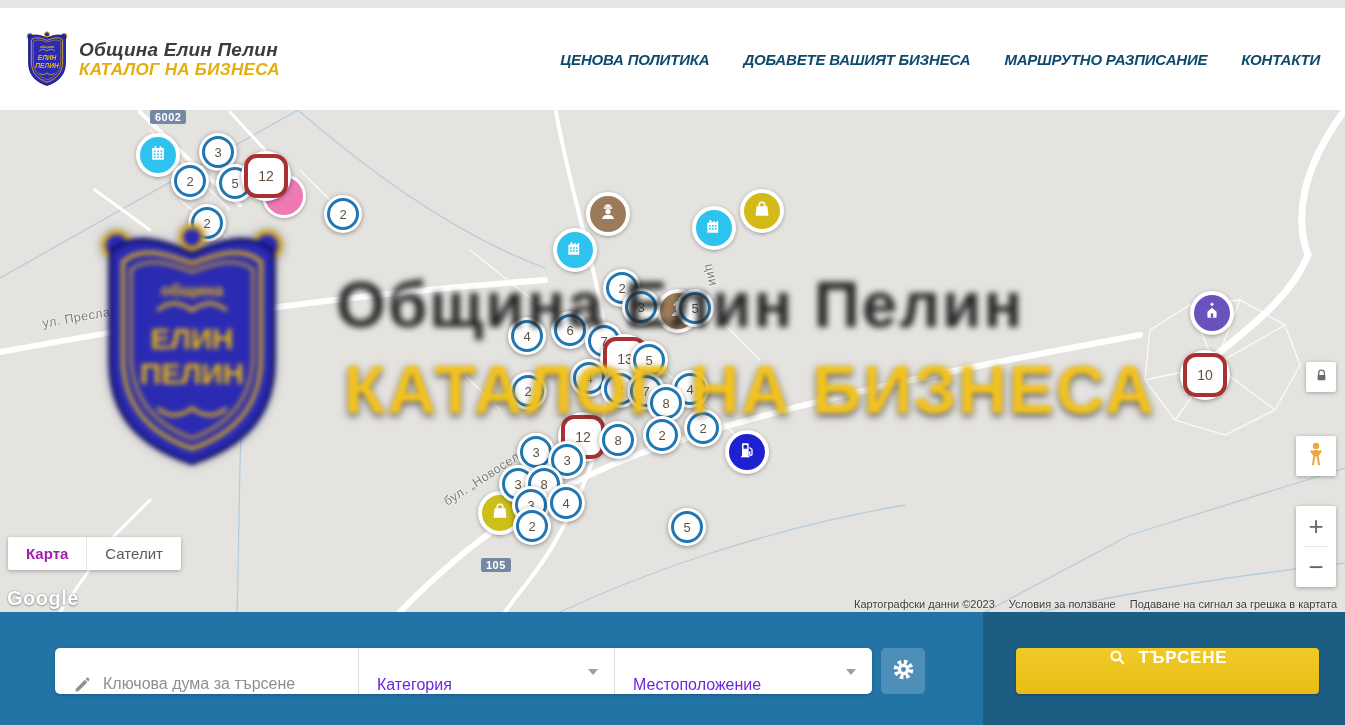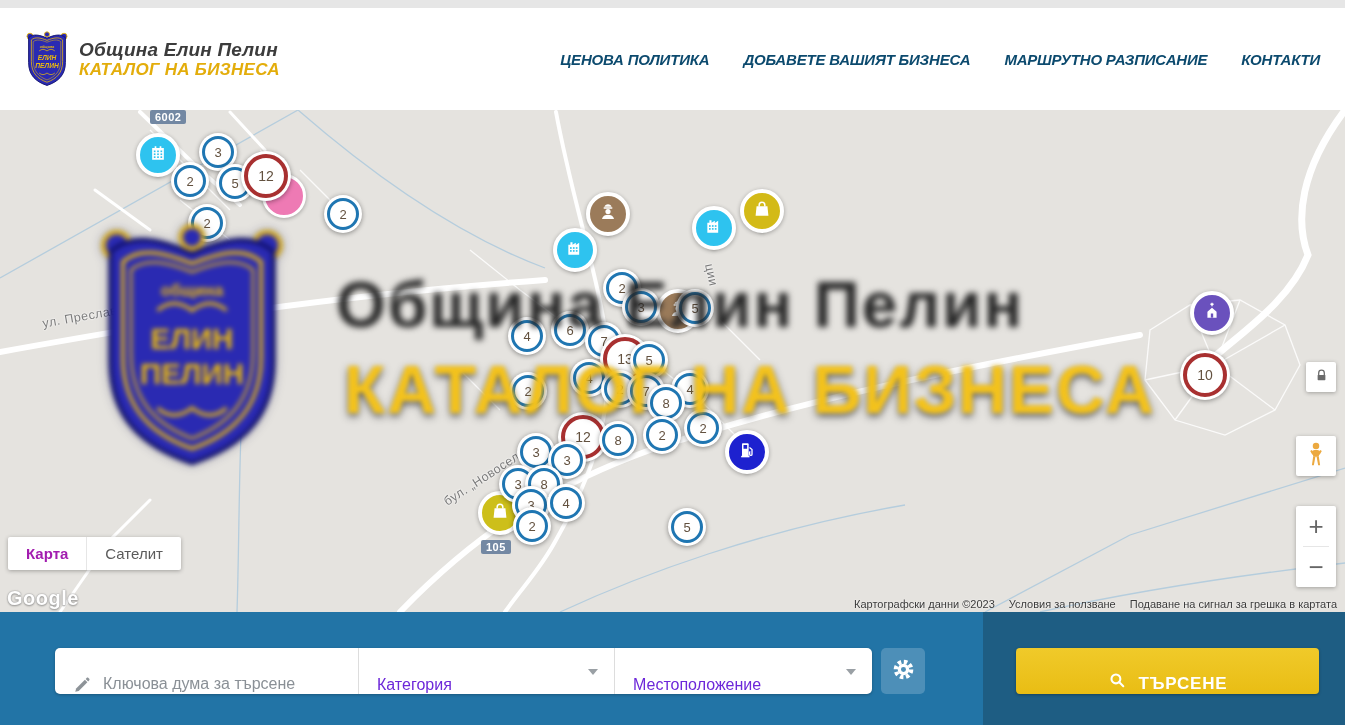--- a/index.html
+++ b/index.html
@@ -26,21 +26,21 @@
   
   .pin{position:absolute;z-index:2;width:44px;height:44px;transform:translate(-50%,-50%);cursor:pointer;}
   .pin-tail{position:absolute;left:50%;top:17px;width:21px;height:21px;transform:translateX(-50%) rotate(45deg);background:#fff;border-radius:3px;box-shadow:2px 2px 4px rgba(0,0,0,.25);}
   .pin-circle{position:absolute;left:50%;top:50%;transform:translate(-50%,-50%);width:36px;height:36px;border:4px solid #fff;border-radius:50%;display:flex;align-items:center;justify-content:center;box-shadow:0 1px 4px rgba(0,0,0,.3);}
   .pindot{position:absolute;z-index:2;width:38px;height:38px;border-radius:50%;transform:translate(-50%,-50%);border:3px solid #fff;box-shadow:0 1px 4px rgba(0,0,0,.3);cursor:pointer;}
   .cluster{position:absolute;z-index:3;width:38px;height:38px;border-radius:50%;background:#fff;transform:translate(-50%,-50%);display:flex;align-items:center;justify-content:center;box-shadow:0 1px 5px rgba(0,0,0,.4);cursor:pointer;}
   .cluster .ring{width:26px;height:26px;border-radius:50%;border:3px solid #1f76b2;display:flex;align-items:center;justify-content:center;}
   .cluster .num{font-size:13px;color:#63513f;}
   .cluster.red .ring{border-color:#a83030;}
   .cluster.big{width:50px;height:50px;}
-  .cluster.big .ring{width:36px;height:36px;border-width:4px;}
+  .cluster.big .ring{width:36px;height:36px;border-width:4px;border-radius:13px;}
   .cluster.big .num{font-size:14px;}
   
   .watermark{position:absolute;inset:0;z-index:5;pointer-events:none;}
   .wm-crest{position:absolute;left:86px;top:109px;width:212px;height:254px;filter:blur(2.6px) drop-shadow(0 0 5px rgba(10,10,60,.4));}
   .wm-line1{position:absolute;left:336px;top:158px;font-size:64px;font-weight:bold;color:#262626;letter-spacing:2px;filter:blur(3px);white-space:nowrap;}
   .wm-line2{position:absolute;left:344px;top:240px;font-size:69px;font-weight:bold;color:#f3c21c;letter-spacing:2px;transform:scaleX(.98);transform-origin:left;filter:blur(2.2px);text-shadow:0 3px 7px rgba(40,40,40,.8);white-space:nowrap;}
   
   .maptype{position:absolute;left:8px;top:427px;z-index:6;display:flex;background:#fff;box-shadow:0 1px 4px rgba(0,0,0,.3);border-radius:2px;cursor:pointer;}
   .maptype .cell{padding:8px 18px;font-size:15px;}
   .maptype .cell.active{font-weight:bold;color:#a21caf;}
@@ -65,21 +65,21 @@
   .ig-keyword{width:303px;}
   .ig-keyword .pencil{margin-left:18px;flex:0 0 auto;display:flex;}
   .ig-keyword input{border:none;outline:none;flex:1;margin-left:10px;margin-right:8px;font-size:16px;color:#444;font-family:inherit;background:transparent;}
   .ig-keyword input::placeholder{color:#8a9096;}
   .ig-select{cursor:pointer;}
   .ig-cat{width:255px;}
   .ig-loc{width:257px;}
   .ig-select .sel-text{margin-left:18px;font-size:16px;color:#6d28d9;}
   .caret{position:absolute;right:16px;top:50%;margin-top:-2px;width:0;height:0;border-left:5px solid transparent;border-right:5px solid transparent;border-top:6px solid #9aa0a5;}
   .gear-btn{position:absolute;left:881px;top:36px;width:44px;height:46px;background:#4d8fb8;border-radius:5px;display:flex;align-items:center;justify-content:center;cursor:pointer;}
-  .search-btn{position:absolute;left:1016px;top:36px;width:303px;height:46px;border-radius:4px;background:linear-gradient(#f0ca2a,#e9bd14);display:flex;align-items:flex-end;justify-content:center;gap:12px;cursor:pointer;box-shadow:0 1px 3px rgba(0,0,0,.3);}
+  .search-btn{position:absolute;left:1016px;top:36px;width:303px;height:46px;border-radius:4px;background:linear-gradient(#f0ca2a,#e9bd14);display:flex;align-items:flex-start;justify-content:center;gap:12px;cursor:pointer;box-shadow:0 1px 3px rgba(0,0,0,.3);}
   .search-btn .label{font-size:17px;font-weight:bold;color:#fff;letter-spacing:.8px;}
 </style>
 </head>
 <body>
 
 <div class="topstrip"></div>
 
 <div class="header">
   <div class="brand">
     <span class="brand-crest" id="header-crest"><svg viewBox="0 0 100 125" width="100%" height="100%">
@@ -133,21 +133,21 @@
     <g stroke="#ffffff" stroke-width="1.3" fill="none" opacity=".85">
       <path d="M1150,220 L1190,195 L1240,190 L1285,215 L1300,255 L1275,300 L1225,325 L1175,310 L1145,270 Z"></path>
       <path d="M1190,195 L1215,255 M1240,190 L1215,255 M1285,215 L1215,255 M1275,300 L1215,255 M1175,310 L1215,255 M1145,270 L1215,255"></path>
       <path d="M470,140 L520,180 L560,210 M650,250 L700,290 L740,330 M460,260 L500,300 M720,210 L760,250"></path>
       <path d="M150,20 L190,60 L230,100 M260,40 L300,80 M180,90 L230,130 M300,60 L340,100"></path>
     </g>
   </svg>
 
   <div id="label-layer">
       <div class="road-badge" style="left:150px;top:0px">6002</div>
-      <div class="road-badge" style="left:481px;top:430px">105</div>
+      <div class="road-badge" style="left:481px;top:448px">105</div>
       <div class="street-label" style="left:42px;top:200px;transform:rotate(-10deg)">ул. Преслав</div>
       <div class="street-label" style="left:438px;top:362px;transform:rotate(-33deg)">бул. „Новосел</div>
       <div class="street-label" style="left:700px;top:158px;transform:rotate(78deg)">ции</div>
     </div>
   <div id="marker-layer">
       <div class="pin" style="left:158px;top:45px">
        <div class="pin-tail"></div>
        <div class="pin-circle" style="background:#2ec3ef;color:#2ec3ef">
          <span><svg viewBox="0 0 24 24" width="20" height="20">
               <path fill="#fff" d="M5 20V6h3V4h2v2h4V4h2v2h3v14z"></path>

